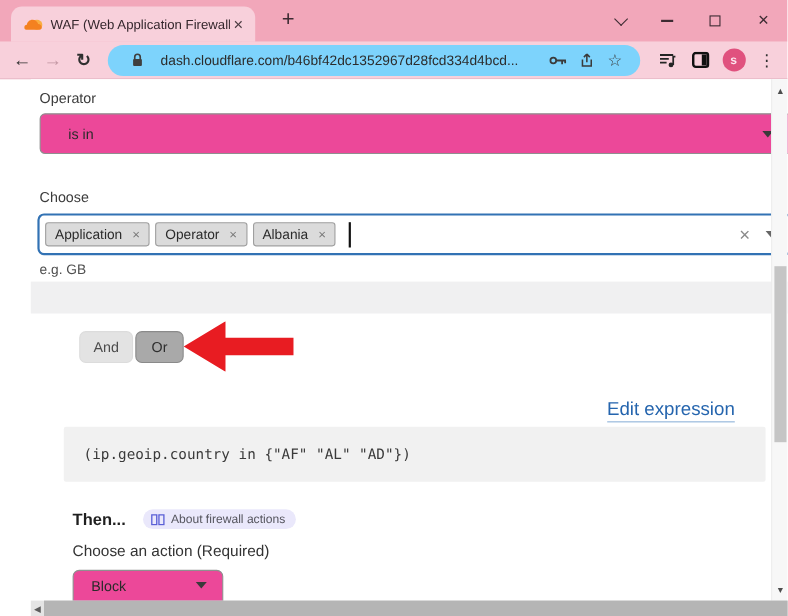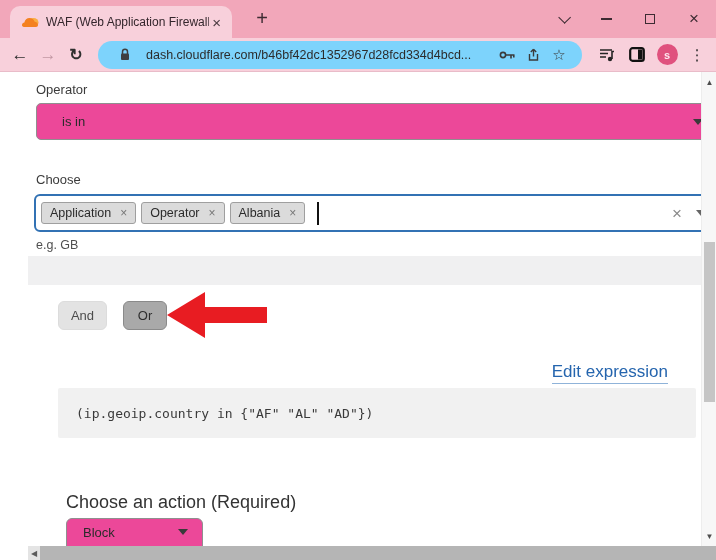--- a/index.html
+++ b/index.html
@@ -64,37 +64,37 @@
   .caretbar { width:1.5px; height:23px; background:#111; margin-left:7px; }
   .vi-right { margin-left:auto; display:flex; align-items:center; gap:14px; }
   .vi-clear { font-size:17px; color:#8a8a8a; line-height:1; }
   .vi-caret { border-top-color:#666; }
   .hint { position:absolute; left:8px; top:166px; font-size:12.5px; color:#4f4f4f; }
 
   .grayband { position:absolute; left:0; top:184px; width:700px; height:29px; background:#f0f0f1; }
 
   .cbtn { position:absolute; top:229px; height:29px; border-radius:6px; font-size:13px;
           display:flex; align-items:center; justify-content:center; }
-  .and-btn { left:30px; width:49px; background:#e3e3e3; color:#4c4c4c; border:1px solid #dcdcdc; }
+  .and-btn { left:44px; width:49px; background:#e3e3e3; color:#4c4c4c; border:1px solid #dcdcdc; }
   .or-btn { left:95px; width:44px; background:#a9a9a9; color:#2e2e2e; border:1px solid #8a8a8a; }
   .red-arrow { position:absolute; left:139px; top:220px; }
 
   .expr-label { left:30px; top:290px; font-size:13.5px; }
   .edit-link { position:absolute; right:48px; top:290px; font-size:17px; color:#2565ae;
                border-bottom:1px solid #8fb3d9; padding-bottom:1px; cursor:pointer; }
   .codebox { position:absolute; left:30px; top:316px; width:638px; height:50px; background:#f1f1f1;
              border-radius:2px; display:flex; align-items:center; padding-left:18px; }
   .code { font-family:"DejaVu Sans Mono", monospace; font-size:13px; color:#3a3a3a; }
 
   .then-row { position:absolute; left:38px; top:391px; display:flex; align-items:center; }
   .then-lbl { font-size:15px; font-weight:bold; color:#1f1f1f; }
   .badge { margin-left:16px; display:flex; align-items:center; background:#eae8fb; border-radius:9px;
            padding:3px 10px 3px 7px; }
   .badge-text { margin-left:5px; font-size:11px; color:#55555e; }
-  .choose-lbl { left:38px; top:420px; font-size:18px; color:#333; }
+  .choose-lbl { left:38px; top:420px; font-size:14px; color:#333; }
   .block-select { left:38px; top:446px; width:137px; height:38px; padding:0 14px 10px 16px;
                   border-radius:6px;gap:48px; }
   .block-select .sel-caret { margin-left:auto; }
 
   
   .vscroll { position:absolute; right:0; top:0; width:15px; height:474px; background:#f7f7f7;
              border-left:1px solid #ededed; }
   .varrow { position:absolute; left:0; width:15px; height:16px; display:flex; align-items:center;
             justify-content:center; font-size:8px; color:#4d4d4d; }
   .vthumb { position:absolute; left:2px; width:11px; top:170px; height:160px; background:#c5c5c5; }
@@ -220,20 +220,29 @@
       <svg width="100" height="46" viewBox="0 0 100 46">
         <polygon points="0,23 38,0 38,15 100,15 100,31 38,31 38,46" fill="#e81c22"></polygon>
       </svg>
     </span>
 
     <div class="edit-link">Edit expression</div>
     <div class="codebox">
       <span class="code">(ip.geoip.country in {"AF" "AL" "AD"})</span>
     </div>
 
+    <div class="then-row">
+      <span class="then-lbl">Then...</span>
+      <span class="badge">
+        <svg width="13" height="11" viewBox="0 0 13 11">
+          <path d="M1 1 H5.5 V10 H1 Z M7.5 1 H12 V10 H7.5 Z" fill="none" stroke="#5a5fd6" stroke-width="1.2"></path>
+        </svg>
+        <span class="badge-text">About firewall actions</span>
+      </span>
+    </div>
 
     <div class="lbl choose-lbl">Choose an action (Required)</div>
     <div class="select block-select">
       <span>Block</span>
       <span class="sel-caret"></span>
     </div>
 
     <div class="vscroll">
       <div class="varrow" style="top:2px;">▲</div>
       <div class="vthumb"></div>

